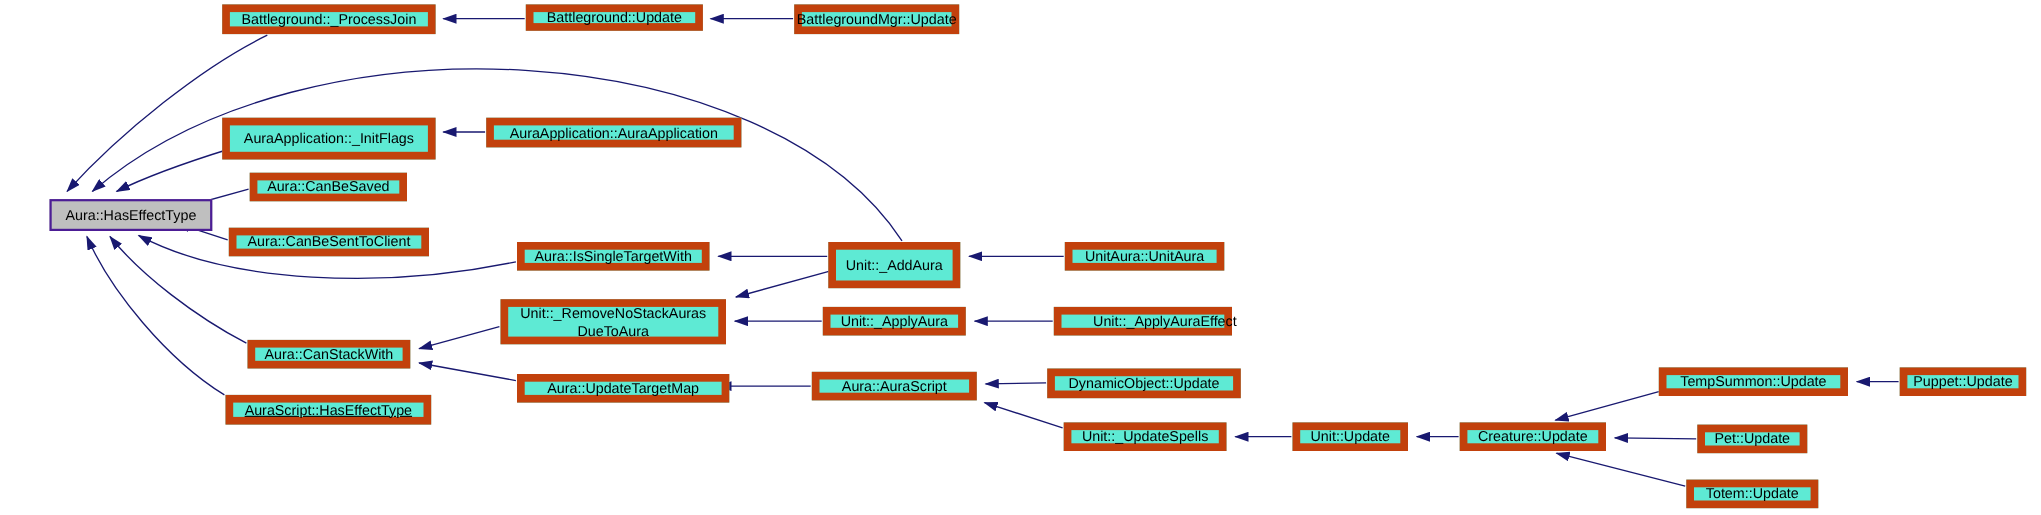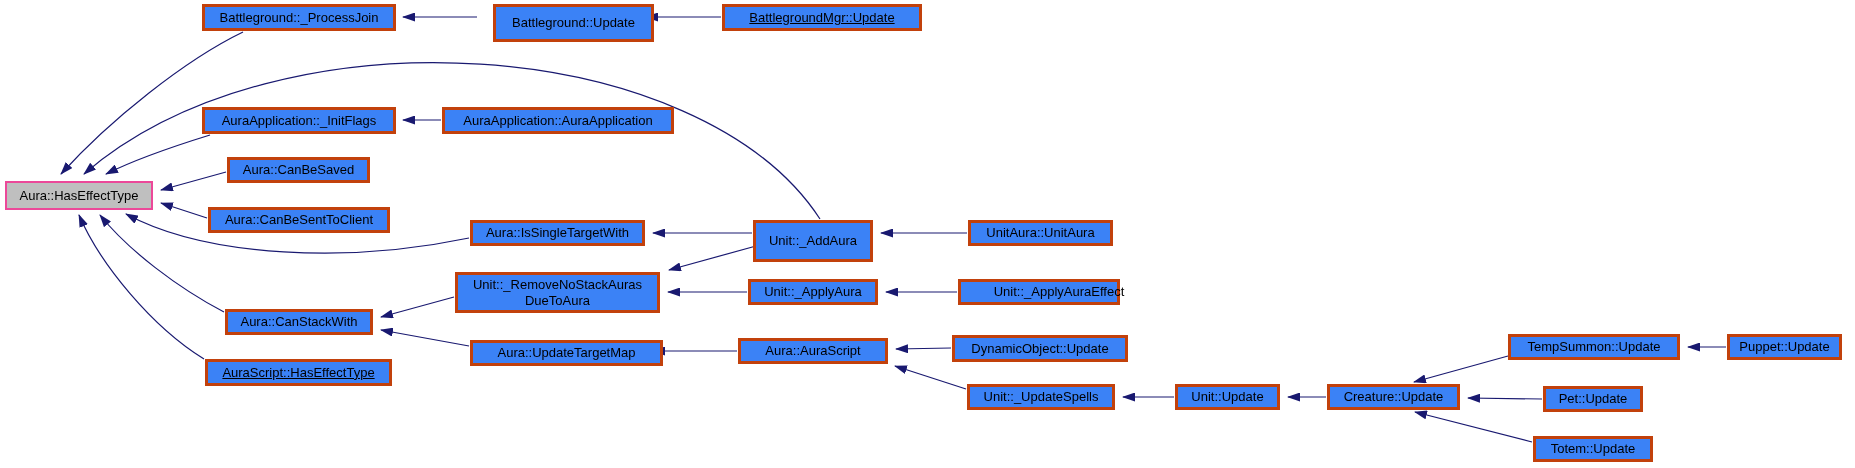--- a/index.html
+++ b/index.html
@@ -12,36 +12,37 @@
     overflow: hidden;
   }
   #edge-layer {
     position: absolute;
     left: 0; top: 0;
     width: 1855px; height: 468px;
   }
   .node {
     position: absolute;
     box-sizing: border-box;
-    background: #3b82f6;
-    border: 3px solid #c2410c;
+    background: #5eead4;
+    border: 7px solid #c2410c;
     color: #000000;
     font-size: 13px;
     line-height: 1.22;
     display: flex;
     flex-direction: column;
     align-items: center;
     justify-content: center;
     text-align: center;
     white-space: nowrap;
     cursor: pointer;
   }
   .node.highlight {
     background: #bfbfbf;
-    border: 2px solid #ec4899;
+    border: 2px solid #4c1d95;
+    margin-left: 40px;
   }
   .edge {
     fill: none;
     stroke-width: 1.2px;
   }
 </style>
 </head>
 <body>
 
 <div id="canvas">
@@ -78,27 +79,27 @@
         <path d="M 1508 356 L 1414 382" class="edge" stroke="#191970" marker-end="url(#arrowhead)"></path>
         <path d="M 1726 347 L 1688 347" class="edge" stroke="#191970" marker-end="url(#arrowhead)"></path>
         <path d="M 1542 399 L 1468 398" class="edge" stroke="#191970" marker-end="url(#arrowhead)"></path>
         <path d="M 1532 442 L 1415 412" class="edge" stroke="#191970" marker-end="url(#arrowhead)"></path>
       </g>
   </svg>
   <div id="nodes">
       <div class="node" style="left: 202px; top: 4px; width: 194px; height: 27px;">
         <span>Battleground::_ProcessJoin</span>
       </div>
-      <div class="node" style="left: 493px; top: 4px; width: 161px; height: 38px; align-items: center;">
+      <div class="node" style="left: 478px; top: 4px; width: 161px; height: 24px; align-items: center;">
         <span>Battleground::Update</span>
       </div>
-      <div class="node" style="left: 722px; top: 4px; width: 200px; height: 27px; text-decoration: underline;">
+      <div class="node" style="left: 722px; top: 4px; width: 150px; height: 27px;">
         <span>BattlegroundMgr::Update</span>
       </div>
-      <div class="node" style="left: 202px; top: 107px; width: 194px; height: 27px; text-align: center;">
+      <div class="node" style="left: 202px; top: 107px; width: 194px; height: 38px; text-align: center;">
         <span>AuraApplication::_InitFlags</span>
       </div>
       <div class="node" style="left: 442px; top: 107px; width: 232px; height: 27px;">
         <span>AuraApplication::AuraApplication</span>
       </div>
       <div class="node" style="left: 227px; top: 157px; width: 143px; height: 26px;">
         <span>Aura::CanBeSaved</span>
       </div>
       <div class="node highlight" style="left: 5px; top: 181px; width: 148px; height: 29px;">
         <span>Aura::HasEffectType</span>

